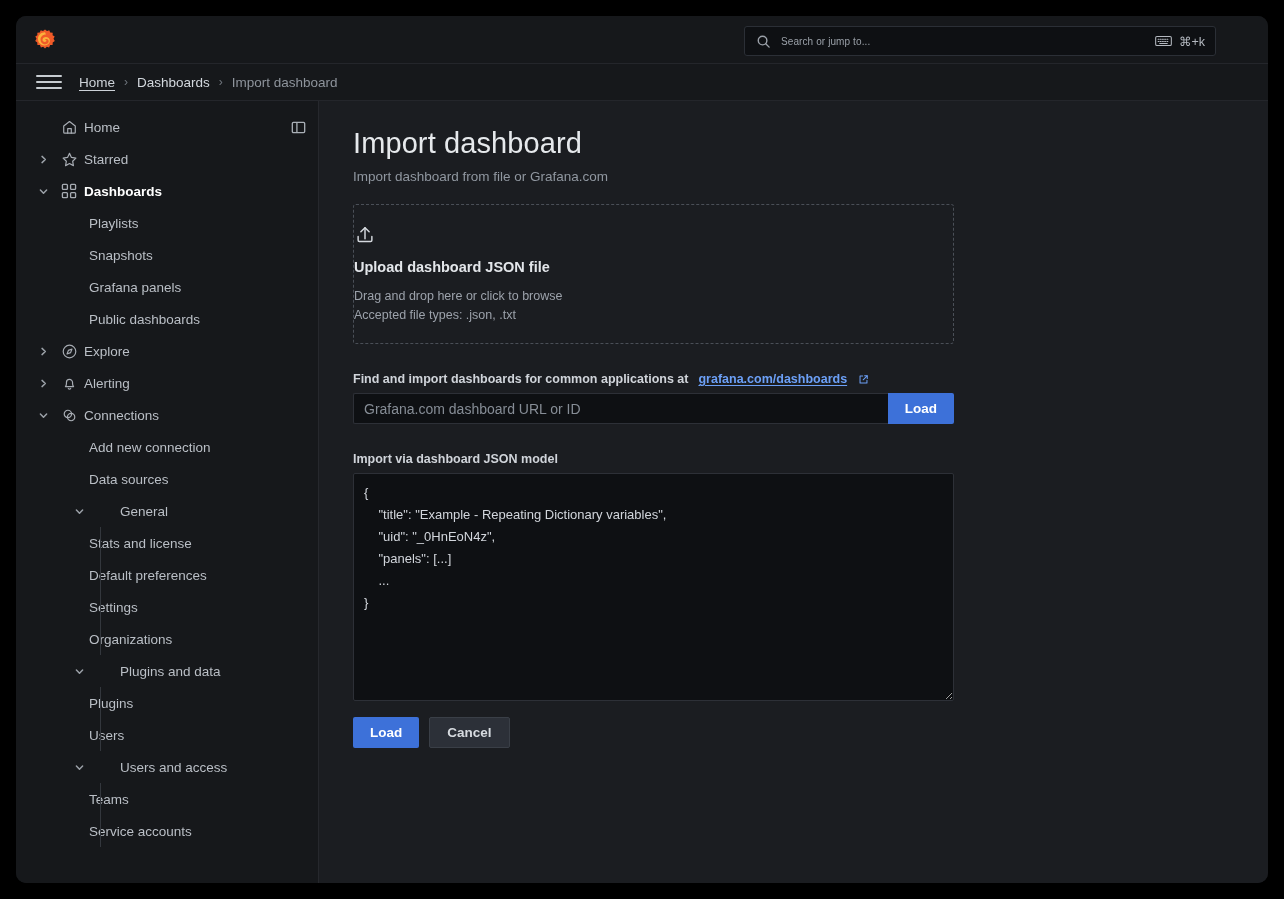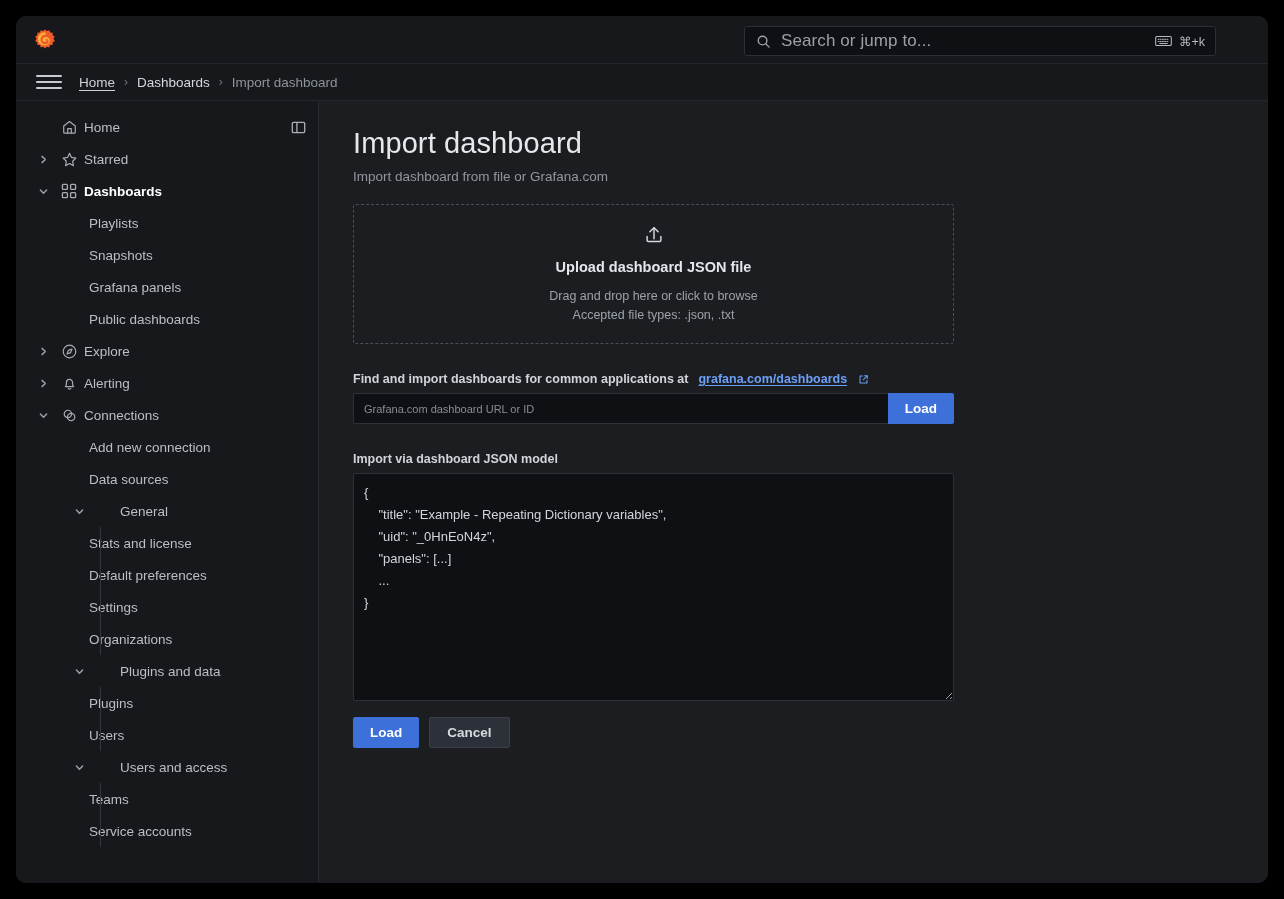--- a/index.html
+++ b/index.html
@@ -55,21 +55,21 @@
     border-radius: 3px;
     display: flex;
     align-items: center;
     padding: 0 10px 0 11px;
     cursor: pointer;
   }
   .search-icon { flex: 0 0 16px; height: 16px; display: flex; align-items: center; margin-right: 9px; }
   .search-placeholder {
     flex: 1;
     color: #9aa0a8;
-    font-size: 17px;
+    font-size: 10px;
     letter-spacing: .1px;
   }
   .kbd-group { display: flex; align-items: center; gap: 7px; color: #b4b9c0; font-size: 12.5px; }
   .kbd-icon { display: flex; align-items: center; }
 
   
   .crumbbar {
     height: 37px;
     flex: 0 0 37px;
     display: flex;
@@ -188,21 +188,21 @@
 
   .content-col { width: 601px; }
 
   
   .dropzone {
     height: 140px;
     border: 1px dashed #4a4f57;
     border-radius: 3px;
     display: flex;
     flex-direction: column;
-    align-items: center;
+    align-items: flex-start;
     justify-content: center;
     cursor: pointer;
     background: #1b1d21;
   }
   .upload-icon { color: #d5d9de; margin-bottom: 9px; }
   .dz-title { font-size: 14.5px; font-weight: bold; color: #e3e6ea; margin-bottom: 12px; }
   .dz-line { font-size: 12.5px; color: #9ca2ab; line-height: 1.5; }
 
   
   .field-block { margin-top: 28px; }
@@ -224,21 +224,21 @@
   .ext-icon { color: #6ca0f7; margin-left: 5px; display: inline-flex; align-items: center; }
 
   .input-row { display: flex; height: 31px; }
   .text-input {
     flex: 1;
     background: #0e1013;
     border: 1px solid #2d3037;
     border-right: none;
     border-radius: 2px 0 0 2px;
     color: #d6dae0;
-    font-size: 11px;
+    font-size: 14px;
     font-family: "Liberation Sans", sans-serif;
     padding: 0 10px;
     outline: none;
   }
   .text-input::placeholder { color: #868d96; }
   .btn {
     font-family: Liberation Sans, sans-serif;
     font-size: 13.5px;
     font-weight: bold;
     border: none;

